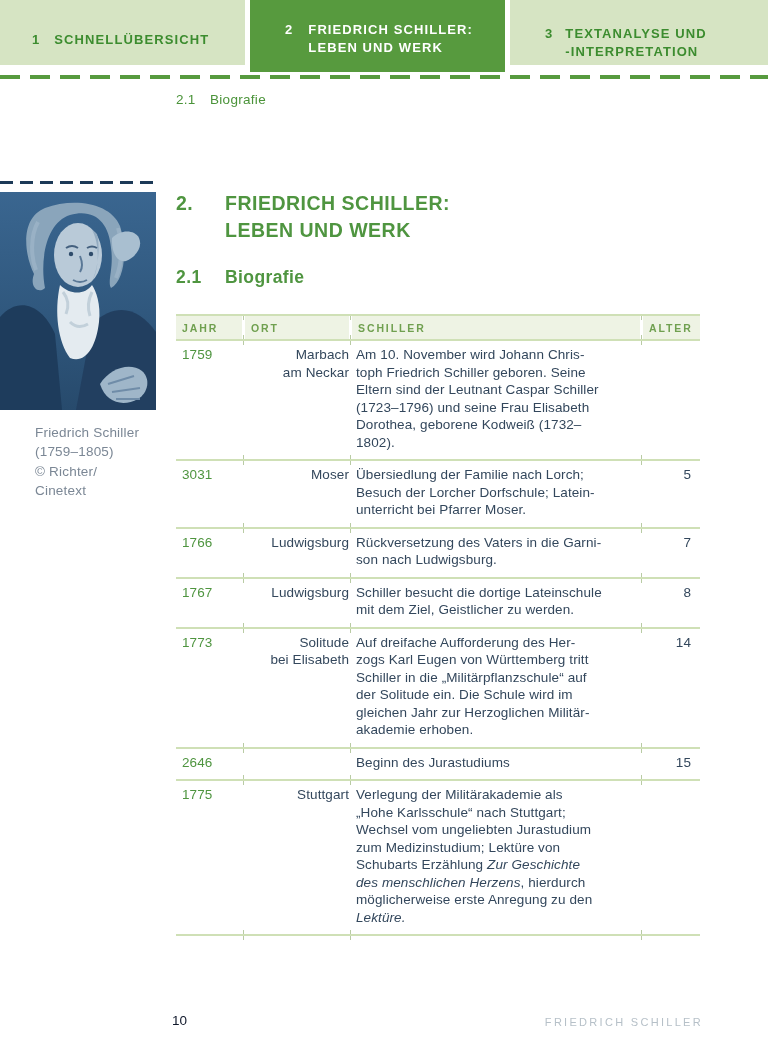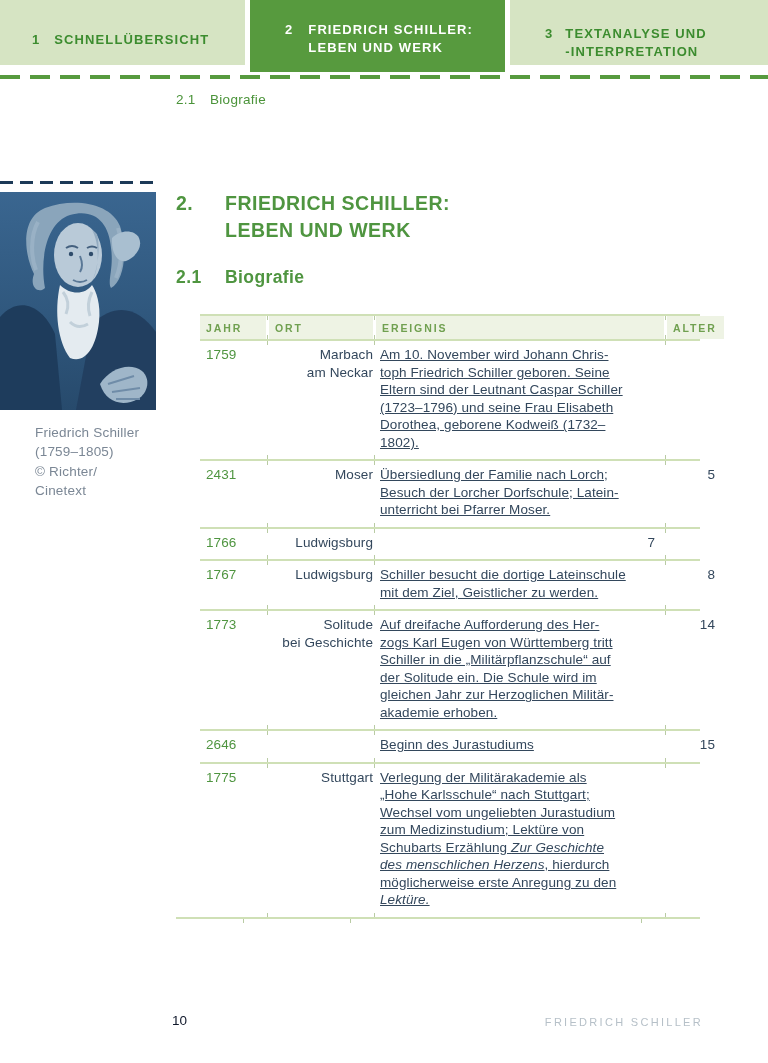--- a/index.html
+++ b/index.html
@@ -49,28 +49,27 @@
   .bio-table { position:absolute; top:314px; left:176px; width:524px; font-size:13.5px; }
   .t-head, .t-row {
     display:grid; grid-template-columns:66px 104px 288px 57px; column-gap:3px;
     border-top:2px solid #cfe0b6;
     background-image:
       linear-gradient(#b9cba4,#b9cba4),linear-gradient(#b9cba4,#b9cba4),linear-gradient(#b9cba4,#b9cba4),
       linear-gradient(#b9cba4,#b9cba4),linear-gradient(#b9cba4,#b9cba4),linear-gradient(#b9cba4,#b9cba4);
     background-repeat:no-repeat;
     background-size:1px 4px;
     background-position:67px 0,174px 0,465px 0,67px 100%,174px 100%,465px 100%;
-    margin-left:24px;
   }
   .t-head > div { background:#eef3e4; color:#70a050; font-size:10.5px; font-weight:bold;
     letter-spacing:1.9px; padding:6px 0 5px 6px; }
   .t-row > div { padding-top:5px; padding-bottom:8px; line-height:17.5px; letter-spacing:0.1px; }
   .c-jahr { color:#4f9540; font-weight:normal; padding-left:6px; }
   .c-ort  { color:#33475c; padding-left:3px; white-space:pre-line;text-align:right; }
-  .c-ereignis { color:#33475c; padding-left:4px; white-space:pre-line;text-decoration:underline; }
+  .c-ereignis { color:#33475c; padding-left:4px; white-space:pre-line; }
   .c-ereignis em { font-style:italic; }
   .c-alter { color:#33475c; text-align:right; padding-right:9px; }
   .t-end { border-top:2px solid #cfe0b6; height:5px;
     background-image:linear-gradient(#b9cba4,#b9cba4),linear-gradient(#b9cba4,#b9cba4),linear-gradient(#b9cba4,#b9cba4);
     background-repeat:no-repeat; background-size:1px 4px;
     background-position:67px 0,174px 0,465px 0; }
 
   
   .page-num { position:absolute; left:172px; top:1013px; font-size:13.5px; color:#0f172a; }
   .running-title { position:absolute; right:65px; top:1016px; font-size:11px;
@@ -138,60 +137,62 @@
 </div>
 <div class="h-block" id="h2">
   <span>2.1</span>
   <span>Biografie</span>
 </div>
 
 <div class="bio-table">
   <div class="t-head">
     <div>JAHR</div>
     <div>ORT</div>
-    <div>EREIGNIS</div>
+    <div>SCHILLER</div>
     <div>ALTER</div>
   </div>
 
   <div class="t-row">
     <div class="c-jahr">1759</div>
     <div class="c-ort">Marbach
 am Neckar</div>
     <div class="c-ereignis"><span>Am 10. November wird Johann Chris-
 toph Friedrich Schiller geboren. Seine
 Eltern sind der Leutnant Caspar Schiller
 (1723–1796) und seine Frau Elisabeth
 Dorothea, geborene Kodweiß (1732–
 1802).</span></div>
     <div class="c-alter"></div>
   </div>
   <div class="t-row">
-    <div class="c-jahr">2431</div>
+    <div class="c-jahr">3031</div>
     <div class="c-ort">Moser</div>
     <div class="c-ereignis"><span>Übersiedlung der Familie nach Lorch;
 Besuch der Lorcher Dorfschule; Latein-
 unterricht bei Pfarrer Moser.</span></div>
     <div class="c-alter">5</div>
   </div>
   <div class="t-row">
     <div class="c-jahr">1766</div>
     <div class="c-ort">Ludwigsburg</div>
+    <div class="c-ereignis"><span>Rückversetzung des Vaters in die Garni-
+son nach Ludwigsburg.</span></div>
     <div class="c-alter">7</div>
   </div>
   <div class="t-row">
     <div class="c-jahr">1767</div>
     <div class="c-ort">Ludwigsburg</div>
     <div class="c-ereignis"><span>Schiller besucht die dortige Lateinschule
 mit dem Ziel, Geistlicher zu werden.</span></div>
     <div class="c-alter">8</div>
   </div>
   <div class="t-row">
     <div class="c-jahr">1773</div>
     <div class="c-ort">Solitude
-bei Geschichte</div>
+bei Elisabeth</div>
     <div class="c-ereignis"><span>Auf dreifache Aufforderung des Her-
 zogs Karl Eugen von Württemberg tritt
 Schiller in die „Militärpflanzschule“ auf
 der Solitude ein. Die Schule wird im
 gleichen Jahr zur Herzoglichen Militär-
 akademie erhoben.</span></div>
     <div class="c-alter">14</div>
   </div>
   <div class="t-row">
     <div class="c-jahr">2646</div>

